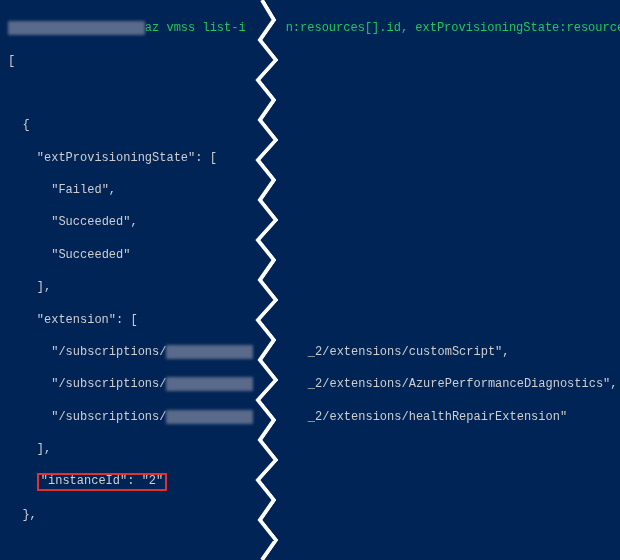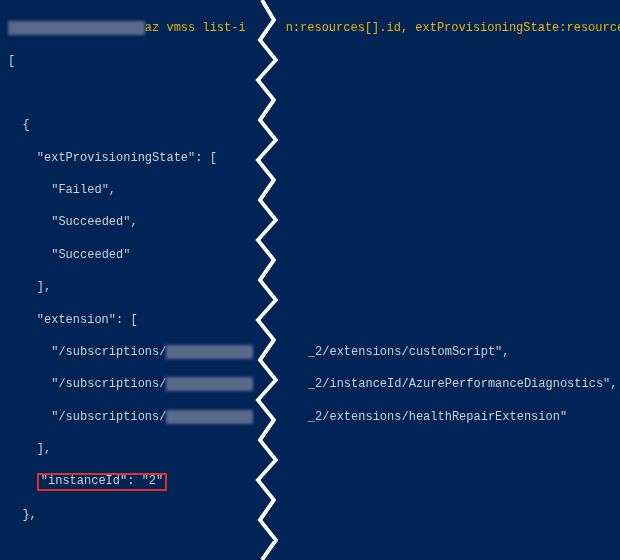--- a/index.html
+++ b/index.html
@@ -13,21 +13,21 @@
       line-height: 1.35;
       overflow: hidden;
       position: relative;
     }
     .terminal {
       padding: 4px 8px;
       white-space: pre;
       position: relative;
     }
     .cmd-prompt { color: #888; filter: blur(1.2px); }
-    .cmd { color: #eab308; }
+    .cmd { color: #22c55e; }
     .key { color: #cfcfcf; }
     .str { color: #cfcfcf; }
     .punc { color: #cfcfcf; }
     .highlight {
       border: 2px solid #e03030;
       padding: 0 2px;
       display: inline-block;
       line-height: 1.1;
     }
     .redact {
@@ -58,21 +58,21 @@
 
 
 <div class="line punc">  <span>{</span></div>
 <div class="line">    <span class="key">"extProvisioningState": [</span></div>
 <div class="line">      <span class="str">"Failed",</span></div>
 <div class="line">      <span class="str">"Succeeded",</span></div>
 <div class="line">      <span class="str">"Succeeded"</span></div>
 <div class="line punc">    <span>],</span></div>
 <div class="line">    <span class="key">"extension": [</span></div>
 <div class="line">      <span class="str">"/subscriptions/</span><span class="redact">xxxxxxxxxxxx</span><span style="display:inline-block;width:55px"></span><span class="str">_2/extensions/customScript",</span></div>
-<div class="line">      <span class="str">"/subscriptions/</span><span class="redact">xxxxxxxxxxxx</span><span style="display:inline-block;width:55px"></span><span class="str">_2/instanceId/AzurePerformanceDiagnostics",</span></div>
+<div class="line">      <span class="str">"/subscriptions/</span><span class="redact">xxxxxxxxxxxx</span><span style="display:inline-block;width:55px"></span><span class="str">_2/extensions/AzurePerformanceDiagnostics",</span></div>
 <div class="line">      <span class="str">"/subscriptions/</span><span class="redact">xxxxxxxxxxxx</span><span style="display:inline-block;width:55px"></span><span class="str">_2/extensions/healthRepairExtension"</span></div>
 <div class="line punc">    <span>],</span></div>
 <div class="line">    <span class="highlight">"instanceId": "2"</span></div>
 <div class="line punc">  <span>},</span></div>
 
 
 
 
 
 

